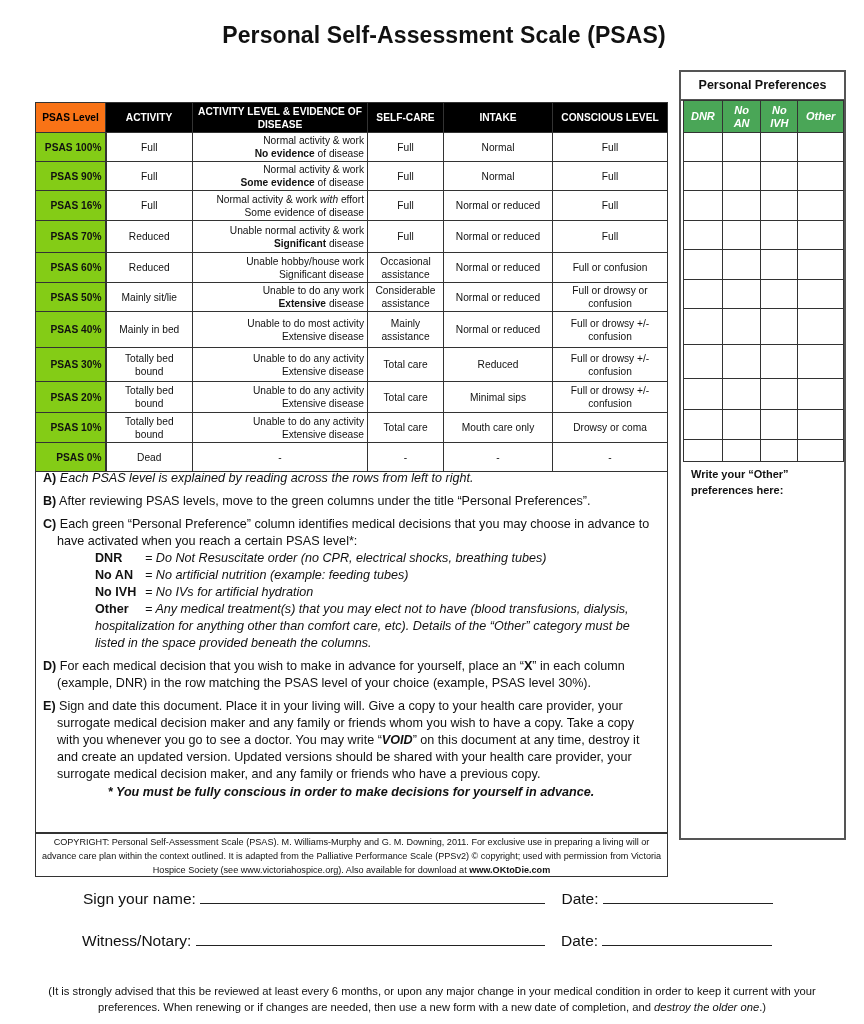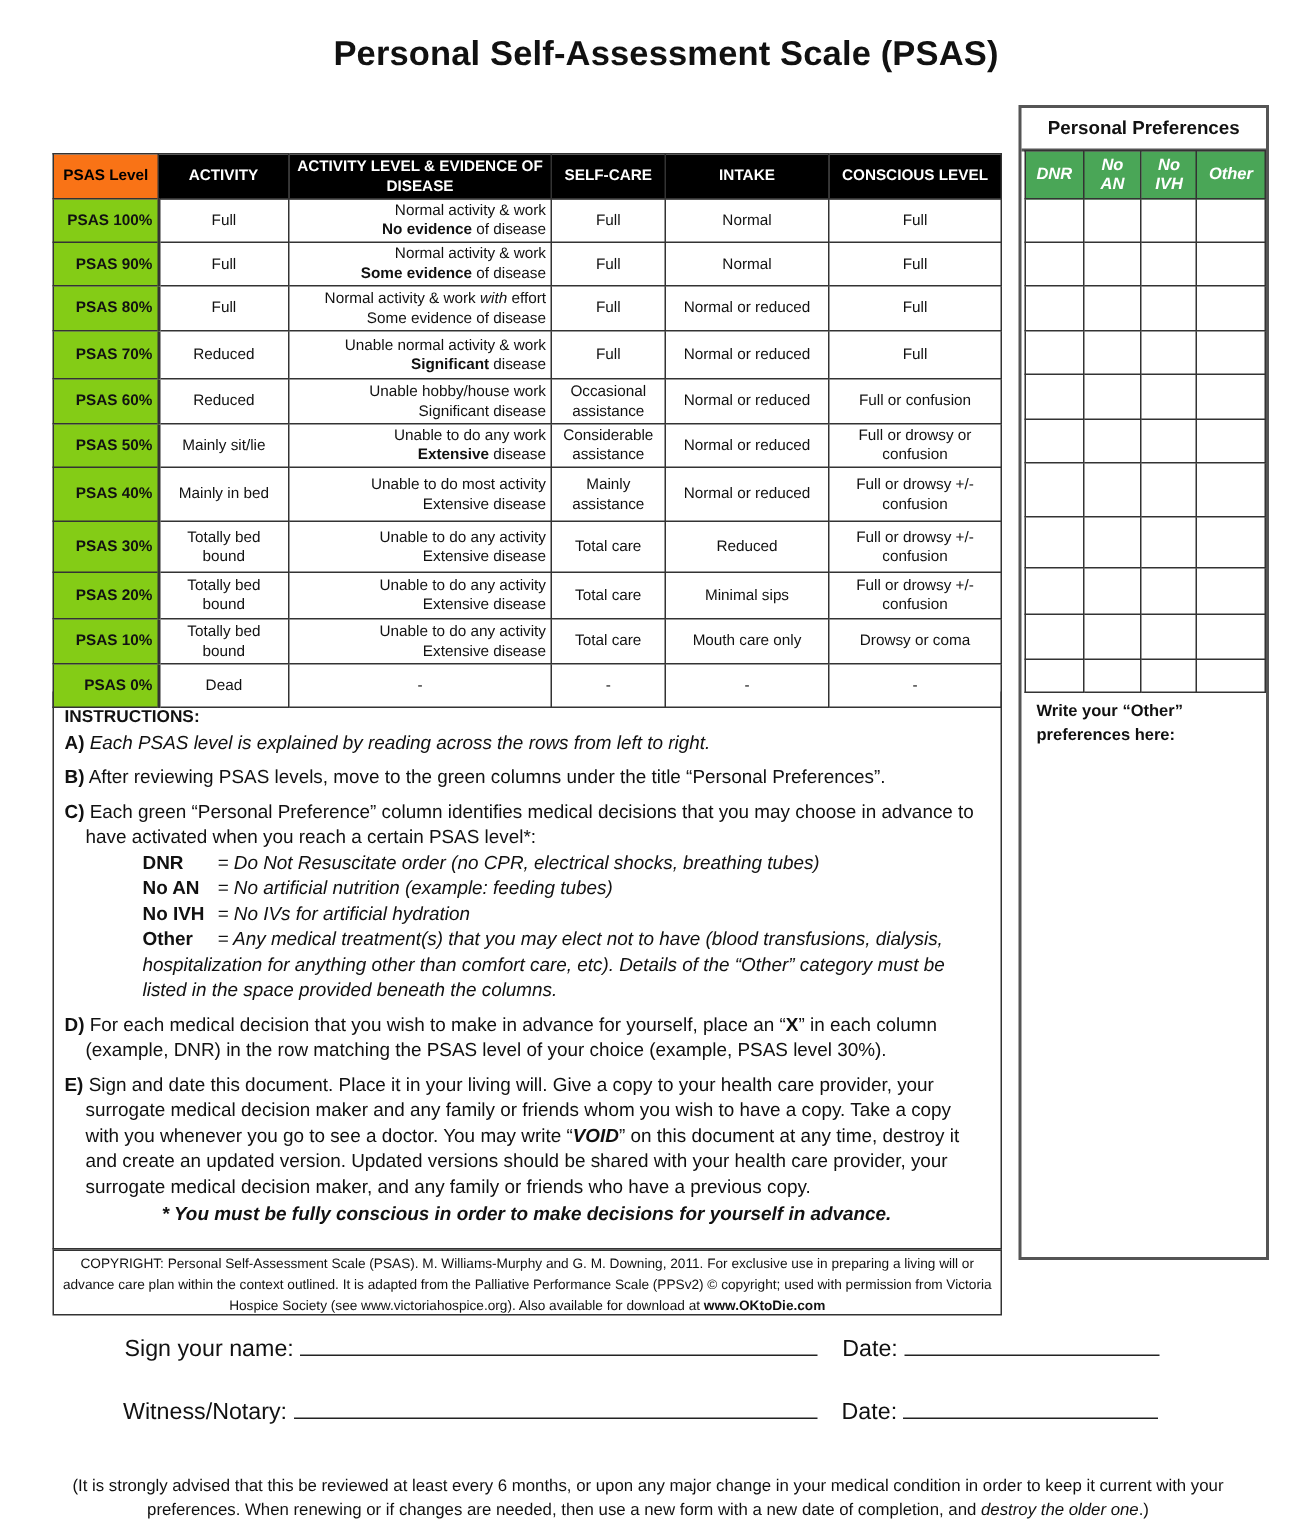--- a/index.html
+++ b/index.html
@@ -80,21 +80,21 @@
       </tr>
       <tr style="height: 29px;">
         <td class="lvl">PSAS 90%</td>
         <td>Full</td>
         <td class="act"><span>Normal activity &amp; work</span><br><b>Some evidence</b><span> of disease</span></td>
         <td>Full</td>
         <td>Normal</td>
         <td>Full</td>
       </tr>
       <tr style="height: 30px;">
-        <td class="lvl">PSAS 80%</td>
+        <td class="lvl">PSAS 16%</td>
         <td>Full</td>
         <td class="act"><span>Normal activity &amp; work </span><i>with</i><span> effort</span><br><span>Some evidence of disease</span></td>
         <td>Full</td>
         <td>Normal or reduced</td>
         <td>Full</td>
       </tr>
       <tr style="height: 32px;">
         <td class="lvl">PSAS 70%</td>
         <td>Reduced</td>
         <td class="act"><span>Unable normal activity &amp; work</span><br><b>Significant</b><span> disease</span></td>
@@ -156,21 +156,20 @@
         <td><span>-</span></td>
         <td>-</td>
         <td>-</td>
         <td>-</td>
       </tr>
     </tbody>
 </table>
 
 <div id="instructions" class="abs">
   <div class="inner">
-    <div id="instr-heading">INSTRUCTIONS:</div>
     <div class="p">
       <b>A)</b>
       <i>Each PSAS level is explained by reading across the rows from left to right.</i>
     </div>
     <div class="p">
       <b>B)</b>
       <span>After reviewing PSAS levels, move to the green columns under the title “Personal Preferences”.</span>
     </div>
     <div class="p hang" style="margin-bottom:0">
       <b>C)</b>

